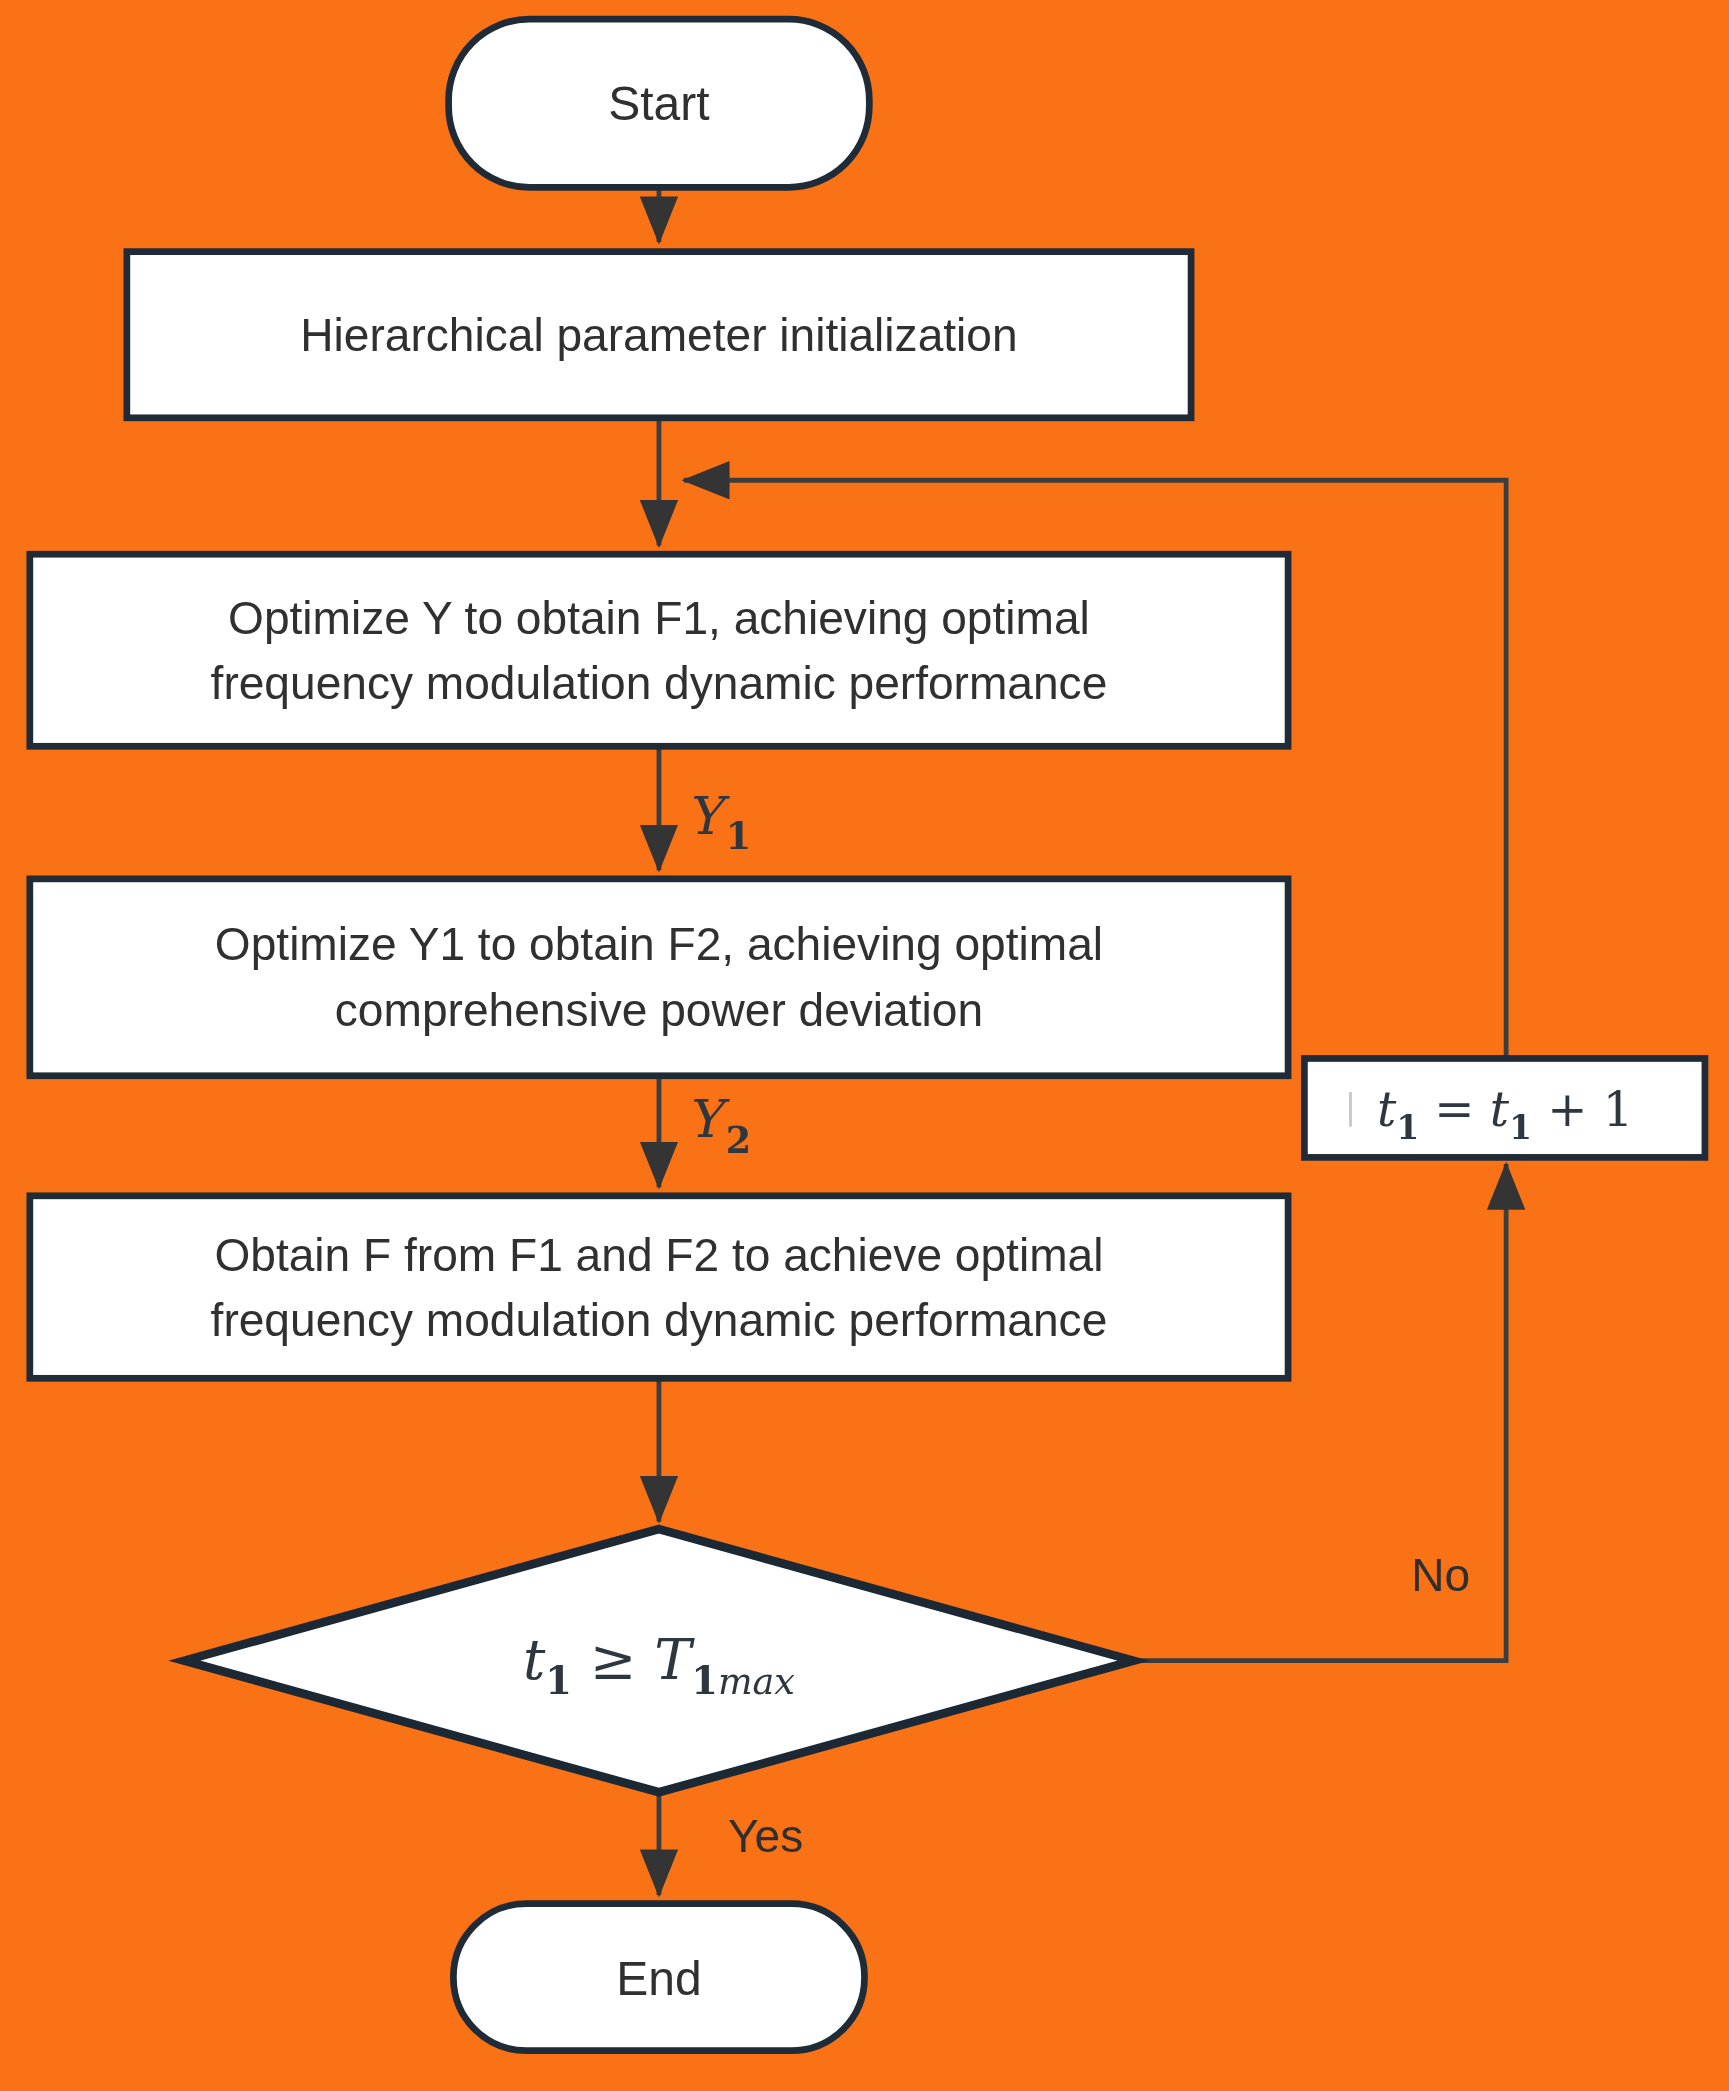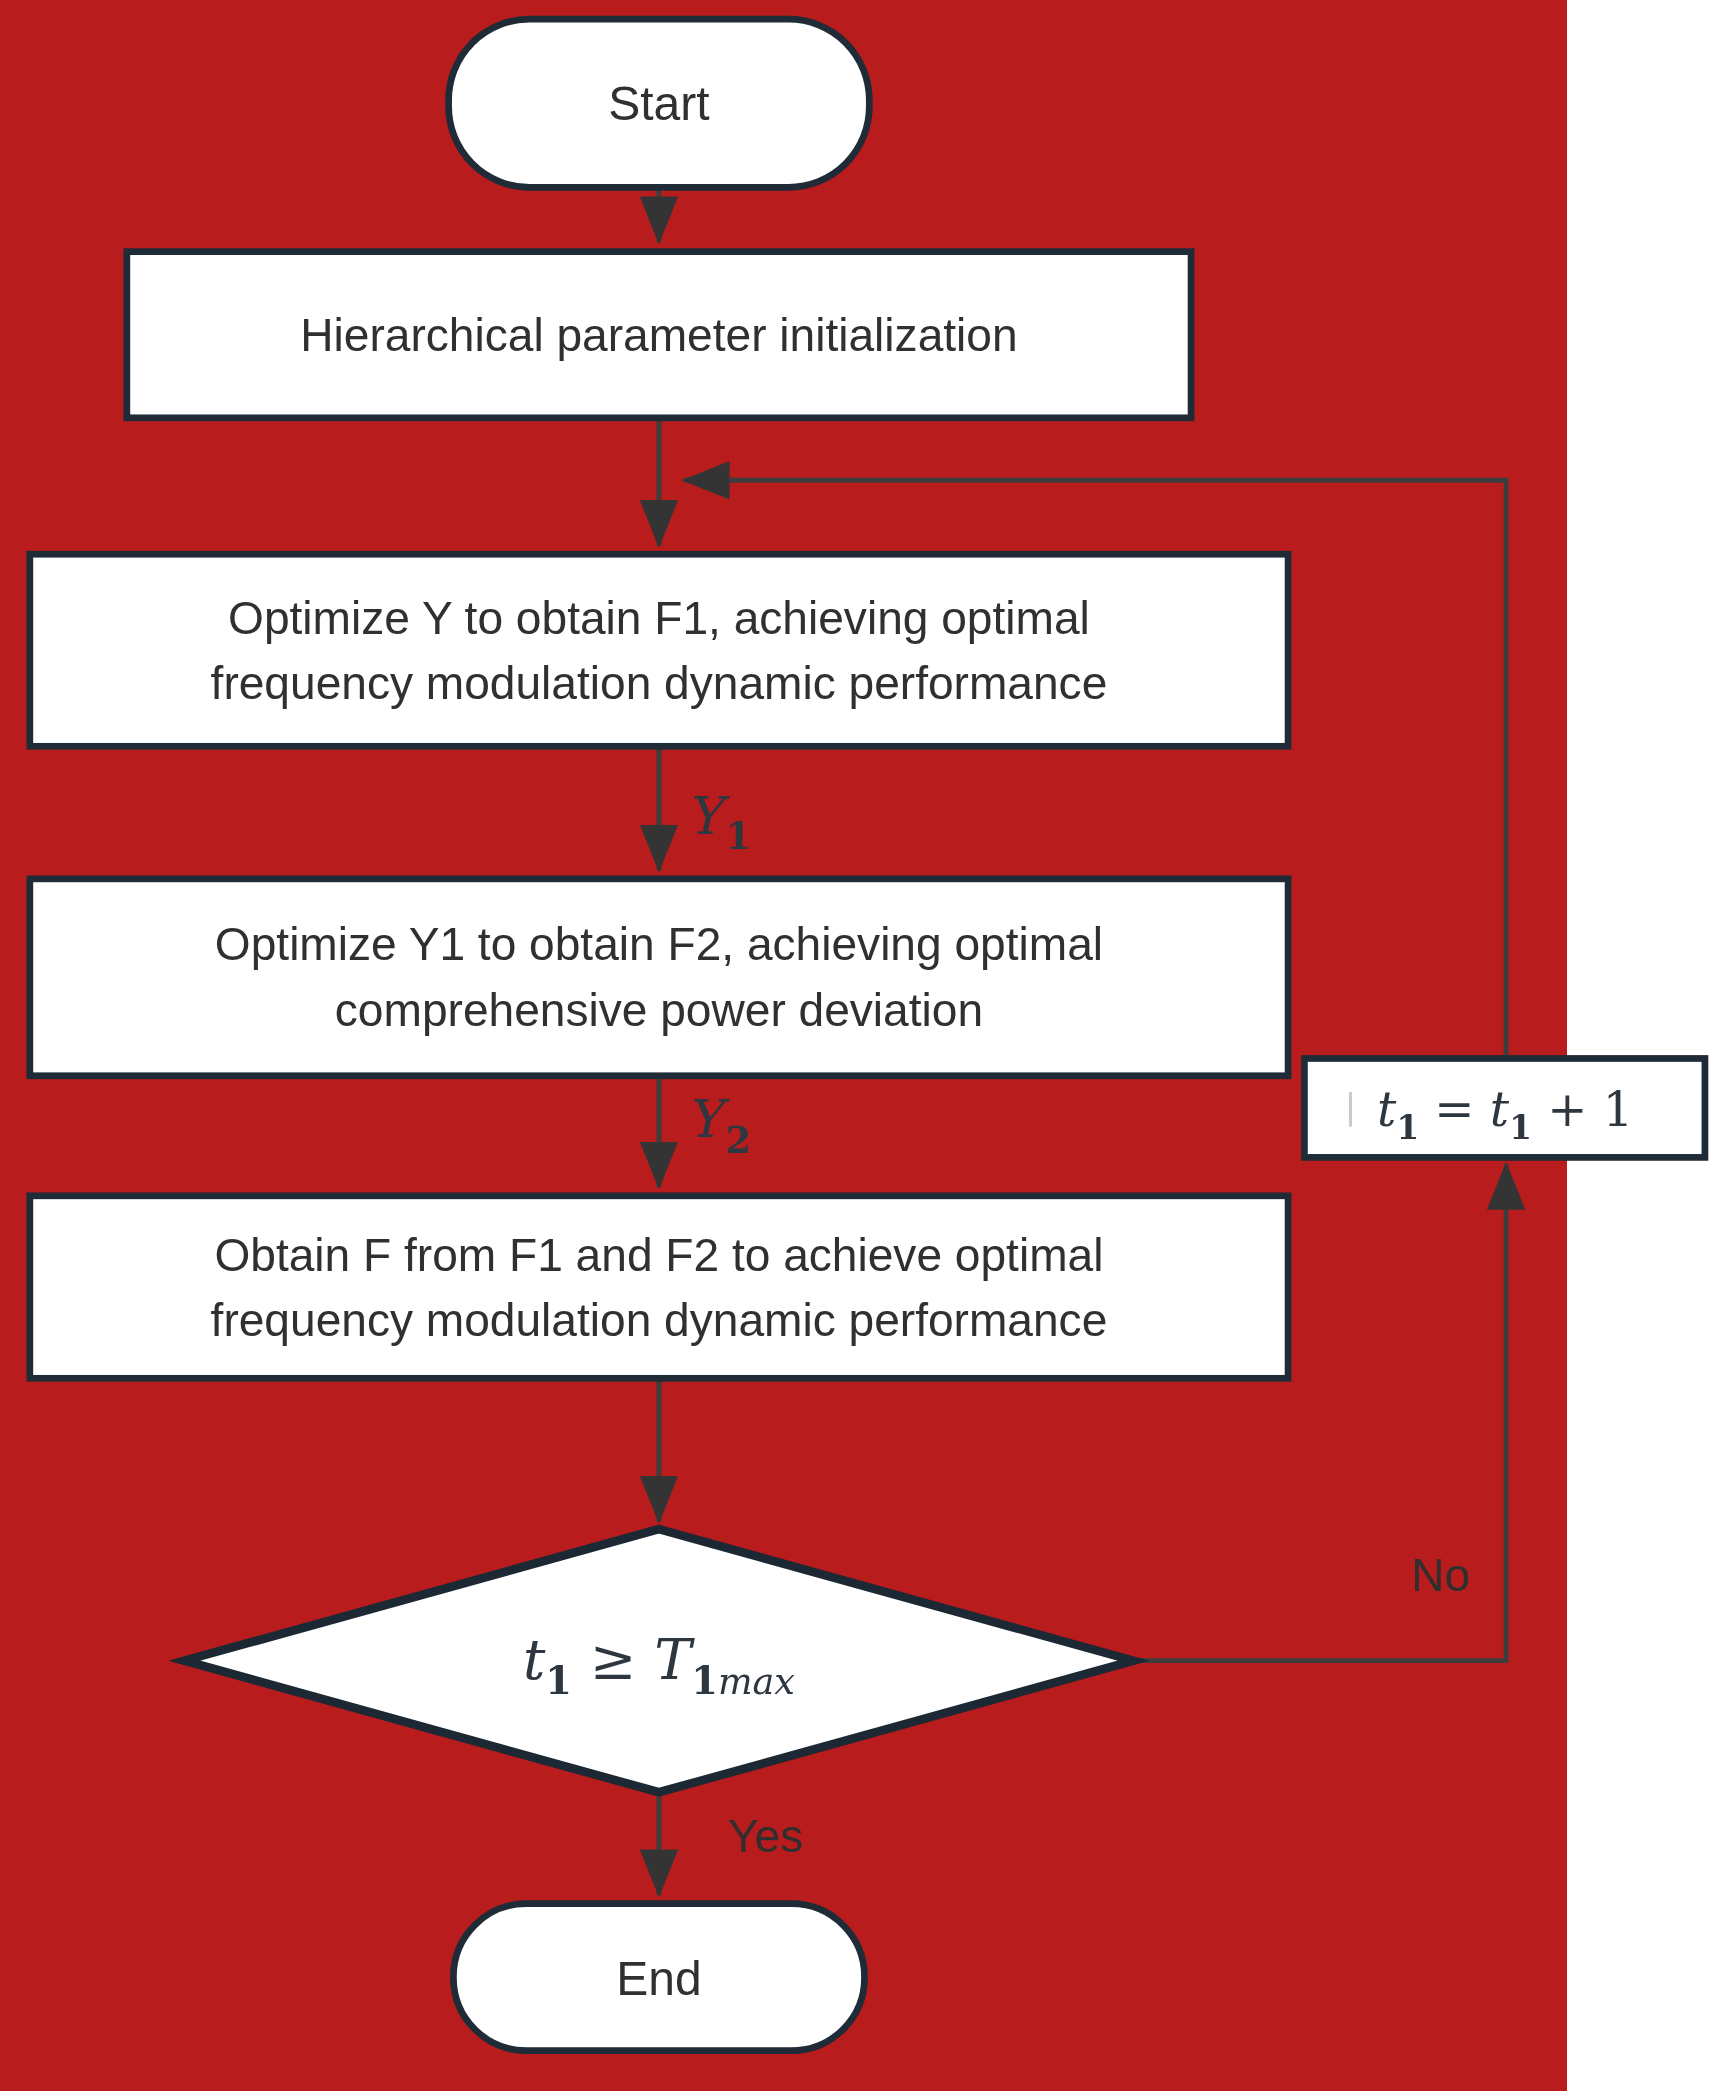--- a/index.html
+++ b/index.html
@@ -1,23 +1,23 @@
 <!DOCTYPE html>
 <html><head>
 <meta charset="utf-8">
 <style>
   html, body {
     margin: 0;
     padding: 0;
     background: #ffffff;
   }
   .canvas-wrap {
-    width: 1567px;
+    width: 1729px;
     height: 2091px;
-    background: #b91c1c;
+    background: #f97316;
     position: relative;
   }
   svg { display: block; }
 
   .node-shape {
     fill: #ffffff;
     stroke: #1f2b36;
     stroke-width: 7;
   }
   .diamond-shape {

